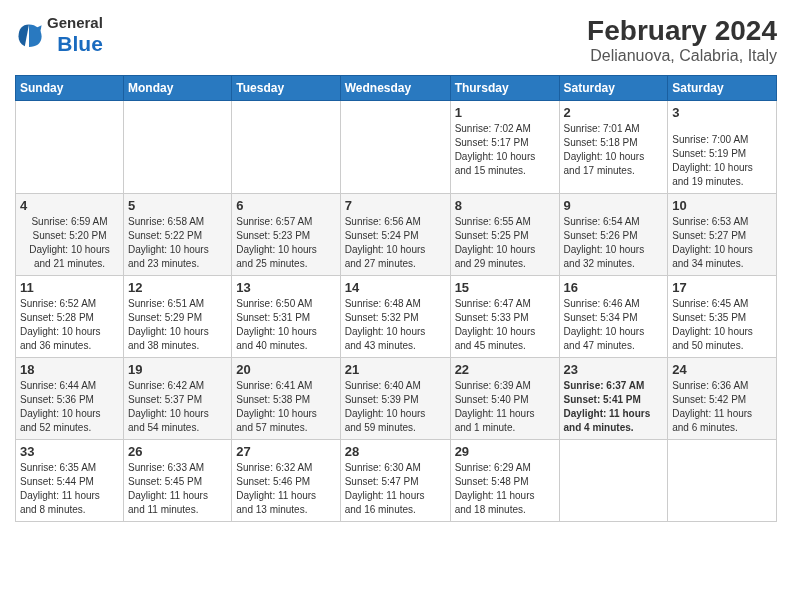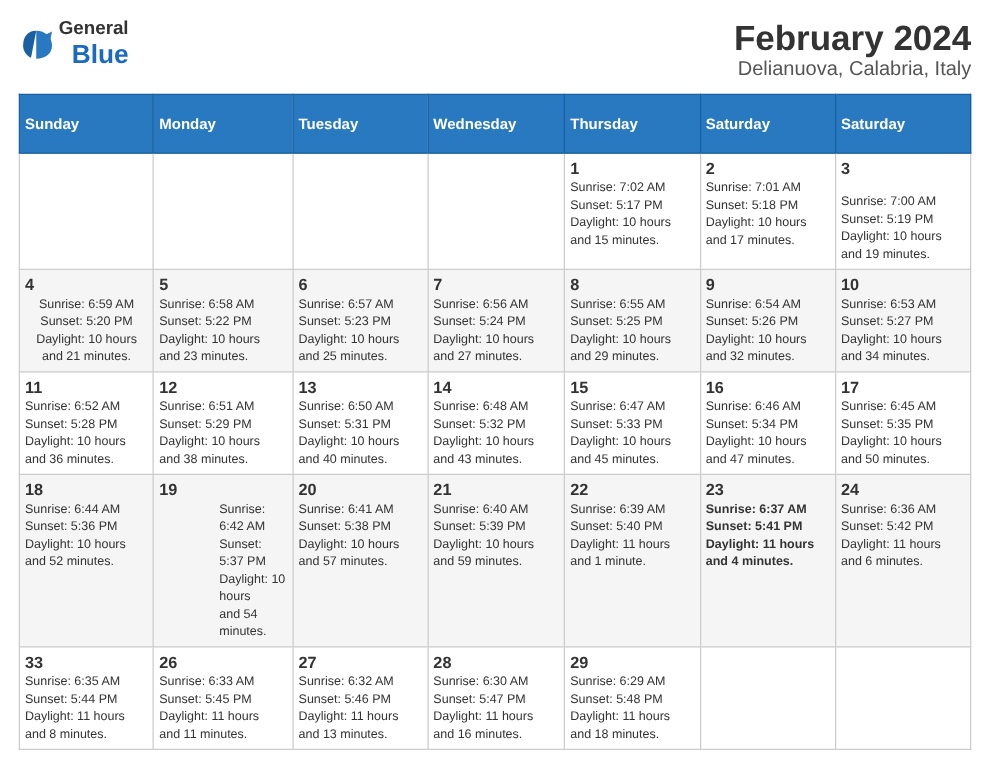--- a/index.html
+++ b/index.html
@@ -54,21 +54,21 @@
       color: #555;
     }
     table {
       width: 100%;
       border-collapse: collapse;
       font-size: 11px;
     }
     thead tr th {
       background-color: #2979c0;
       color: #fff;
-      padding: 16px 4px;
+      padding: 5px 4px;
       text-align: left;
       font-size: 12px;
       font-weight: bold;
       border: 1px solid #1a5fa0;
     }
     tbody tr td {
       border: 1px solid #ccc;
       padding: 4px 4px;
       vertical-align: top;
       width: 113px;
@@ -259,21 +259,21 @@
       <tr>
         <td>
           <div class="day-number">18</div>
           <div class="day-info" style="white-space: pre-line;">Sunrise: 6:44 AM
 Sunset: 5:36 PM
 Daylight: 10 hours
 and 52 minutes.</div>
         </td>
         <td>
           <div class="day-number">19</div>
-          <div class="day-info" style="white-space: pre-line; margin-left: 48px;">Sunrise: 6:42 AM
+          <div class="day-info" style="white-space: pre-line;">Sunrise: 6:42 AM
 Sunset: 5:37 PM
 Daylight: 10 hours
 and 54 minutes.</div>
         </td>
         <td>
           <div class="day-number">20</div>
           <div class="day-info" style="white-space: pre-line;">Sunrise: 6:41 AM
 Sunset: 5:38 PM
 Daylight: 10 hours
 and 57 minutes.</div>

